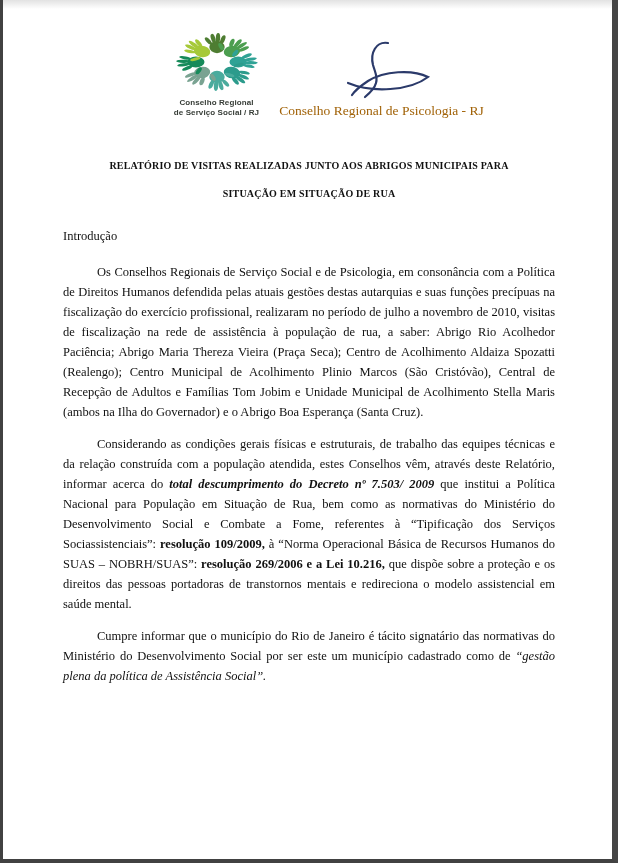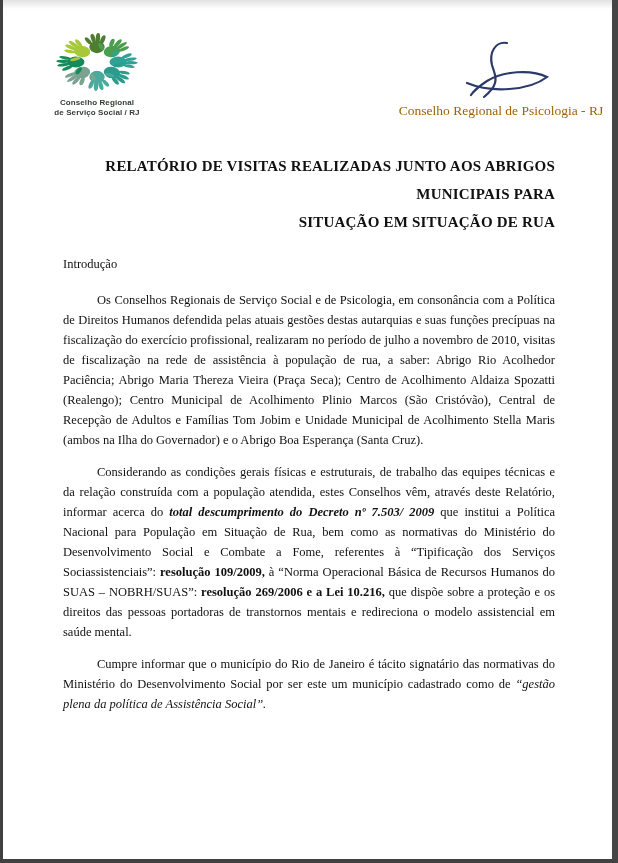--- a/index.html
+++ b/index.html
@@ -11,29 +11,29 @@
     border-left:3px solid #414141;
     border-right:6px solid #454545;
     border-bottom:4px solid #414141;
     overflow:hidden;
     font-family:"Liberation Serif","DejaVu Serif",serif;
     color:#111111;
   }
   .top-shade{position:absolute;top:0;left:0;right:0;height:9px;
     background:linear-gradient(#e2e2e2,rgba(255,255,255,0));pointer-events:none;}
   .content{padding:0 57px 0 60px;}
-  .logos{display:flex;justify-content:space-between;align-items:flex-start;
+  .logos{display:flex;justify-content:center;align-items:flex-start;
     margin-top:28px;padding:0 6px 0 34px;height:94px;}
   .cress{display:flex;flex-direction:column;align-items:center;width:120px;}
   .cress-caption{margin-top:2px;text-align:center;
     font-family:"Liberation Sans","DejaVu Sans",sans-serif;
     font-size:8px;font-weight:bold;line-height:9.5px;color:#363c36;letter-spacing:.1px;}
   .crp{display:flex;flex-direction:column;align-items:center;margin-top:12px;width:210px;}
   .crp-caption{margin-top:1px;font-size:13.5px;color:#a16207;white-space:nowrap;}
-  .title{margin:30px 0 0 0;text-align:right;font-size:15px;font-weight:bold;
+  .title{margin:30px 0 0 0;text-align:center;font-size:10px;font-weight:bold;
     line-height:28px;letter-spacing:.2px;}
   .title span{display:block;}
   h2.sec{margin:14px 0 0 0;font-size:12.5px;font-weight:normal;line-height:28px;}
   p.body-p{margin:12px 0 0 0;font-size:12.5px;line-height:20px;
     text-align:justify;text-indent:34px;}
   .b{font-weight:bold;}
   .i{font-style:italic;}
   .bi{font-weight:bold;font-style:italic;}
 </style>
 </head>

